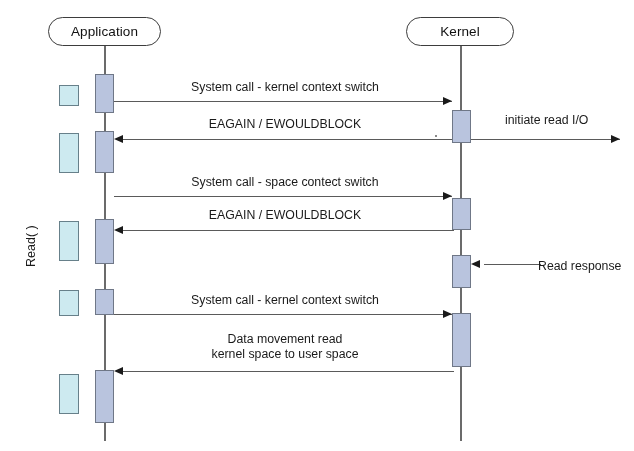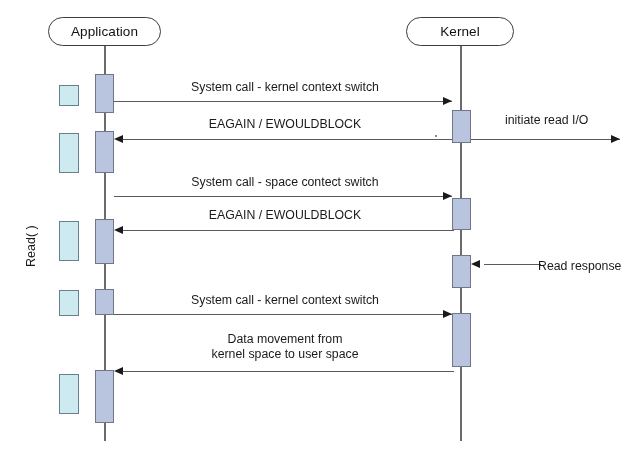--- a/index.html
+++ b/index.html
@@ -150,21 +150,21 @@
   <div class="arrowhead right" style="left:443px;top:192px;"></div>
 
   <div class="msglabel" style="left:140px;top:208px;width:290px;">EAGAIN / EWOULDBLOCK</div>
   <div class="msgline" style="left:118px;top:230px;width:336px;"></div>
   <div class="arrowhead left" style="left:114px;top:226px;"></div>
 
   <div class="msglabel" style="left:140px;top:293px;width:290px;">System call - kernel context switch</div>
   <div class="msgline" style="left:114px;top:314px;width:338px;"></div>
   <div class="arrowhead right" style="left:443px;top:310px;"></div>
 
-  <div class="msglabel" style="left:140px;top:332px;width:290px;">Data movement from
+  <div class="msglabel" style="left:140px;top:332px;width:290px;">Data movement read
 kernel space to user space</div>
   <div class="msgline" style="left:118px;top:371px;width:336px;"></div>
   <div class="arrowhead left" style="left:114px;top:367px;"></div>
 
   <div class="sidelabel" style="left:505px;top:113px;">initiate read I/O</div>
   <div class="msgline" style="left:470px;top:139px;width:150px;"></div>
   <div class="arrowhead right" style="left:611px;top:135px;"></div>
 
   <div class="sidelabel" style="left:538px;top:236px;margin-top:23px;">Read response</div>
   <div class="msgline" style="left:484px;top:264px;width:57px;"></div>

